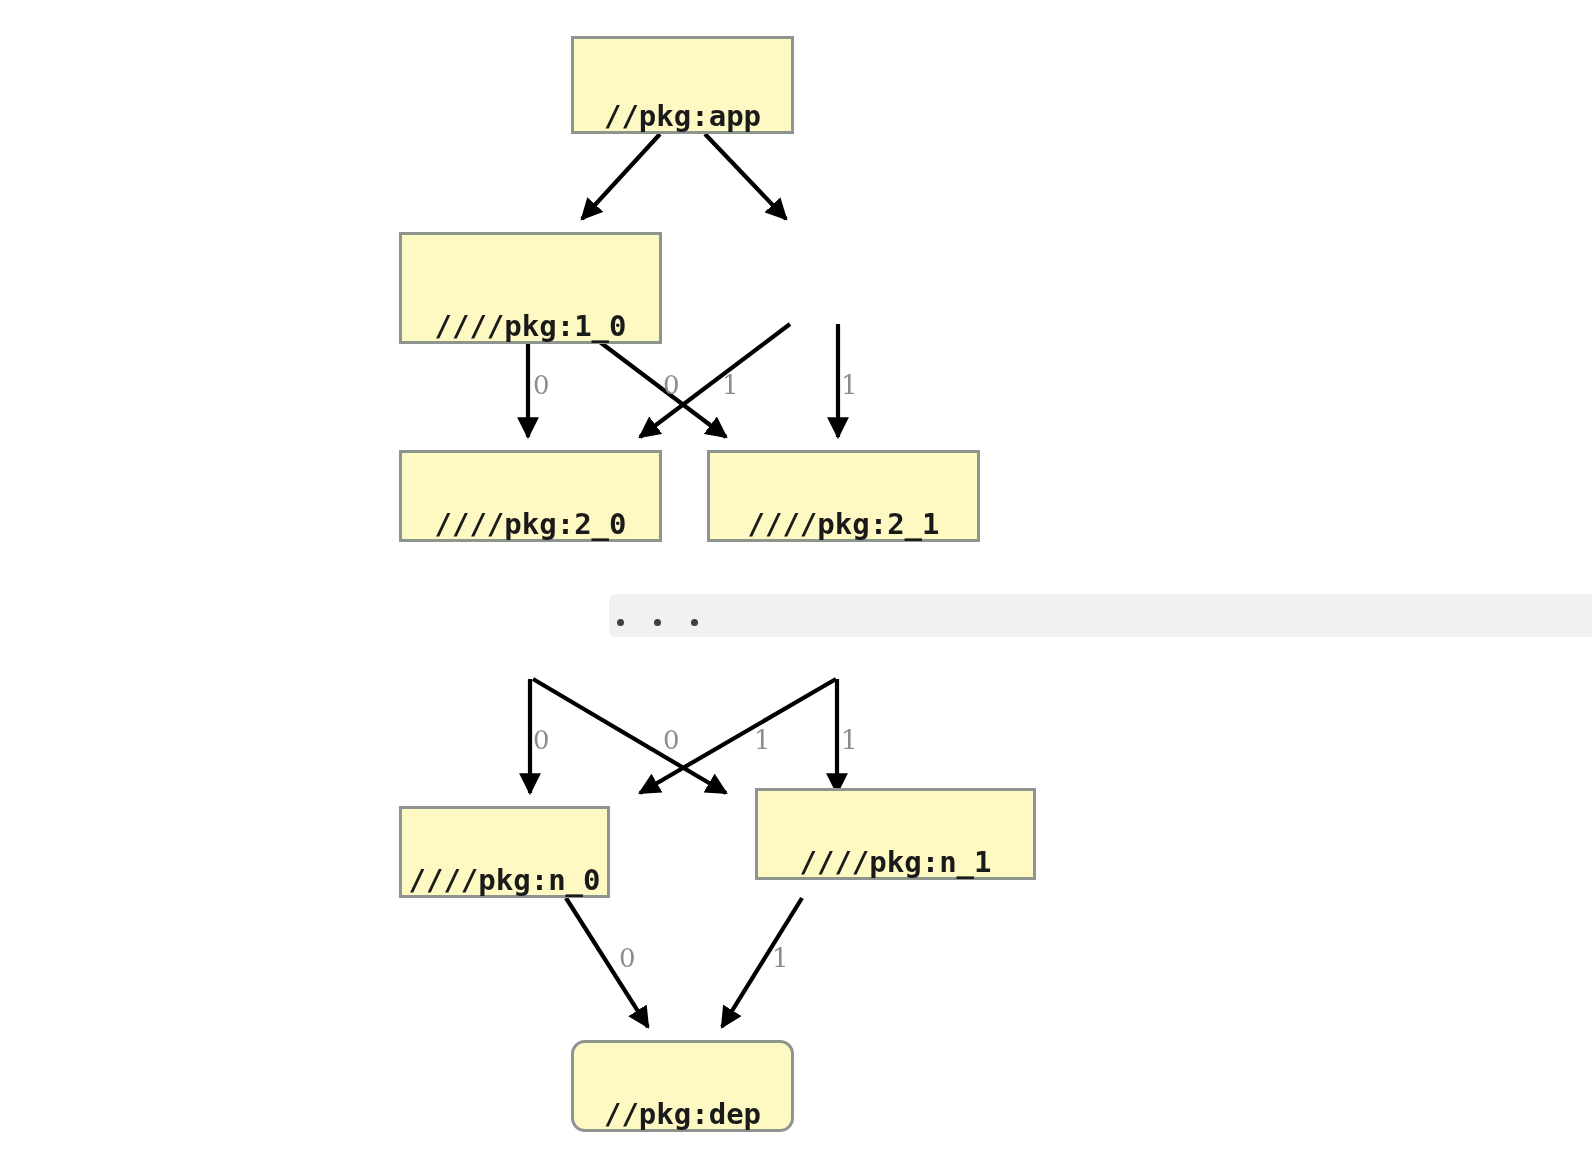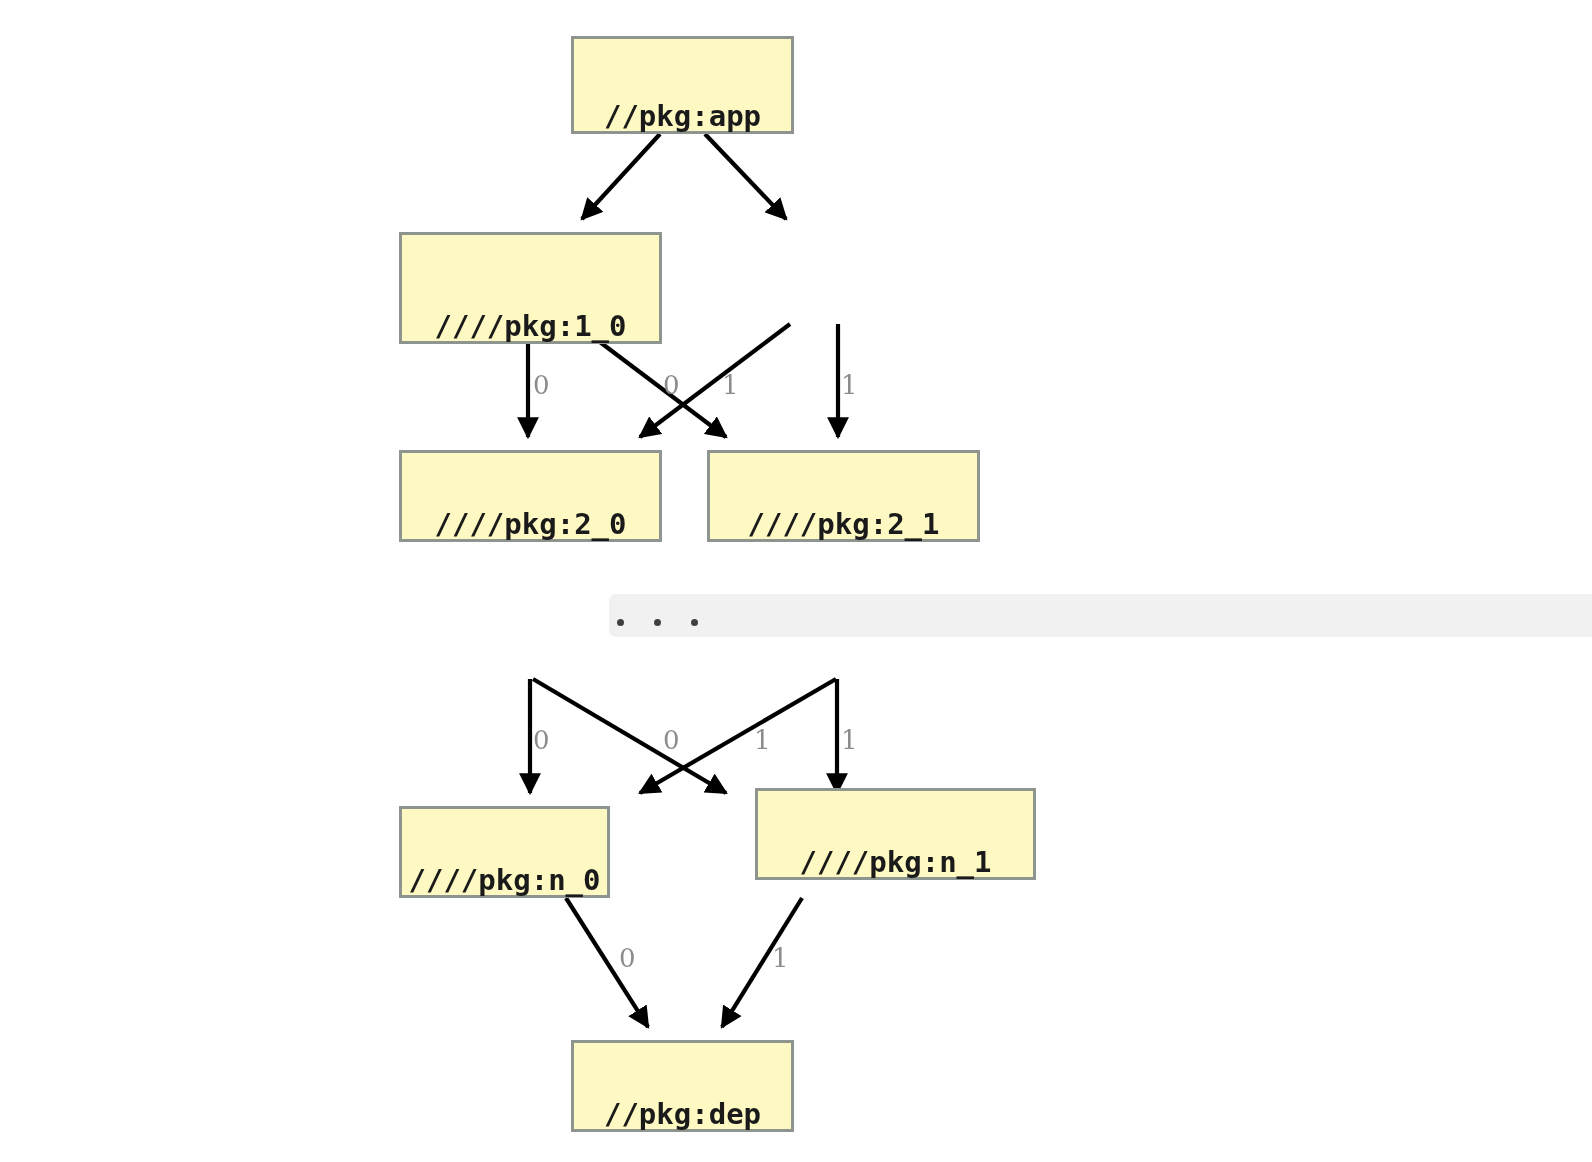--- a/index.html
+++ b/index.html
@@ -127,21 +127,21 @@
   </div>
 
   <div class="node-box" style="left:399px; top:806px; width:211px; height:92px;">
     <span class="node-label">////pkg:n_0</span>
   </div>
 
   <div class="node-box" style="left:707px; top:788px; width:281px; height:92px;margin-left:48px;">
     <span class="node-label">////pkg:n_1</span>
   </div>
 
-  <div class="node-box" style="left:571px; top:1040px; width:223px; height:92px;">
+  <div class="node-box" style="left:571px; top:1040px; width:223px; height:92px;border-radius:14px;">
     <span class="node-label">//pkg:dep</span>
   </div>
 
   <span class="edge-label" style="left:533px; top:372px;">0</span>
   <span class="edge-label" style="left:663px; top:372px;">0</span>
   <span class="edge-label" style="left:722px; top:372px;">1</span>
   <span class="edge-label" style="left:841px; top:372px;">1</span>
 
   <span class="edge-label" style="left:533px; top:727px;">0</span>
   <span class="edge-label" style="left:663px; top:727px;">0</span>

